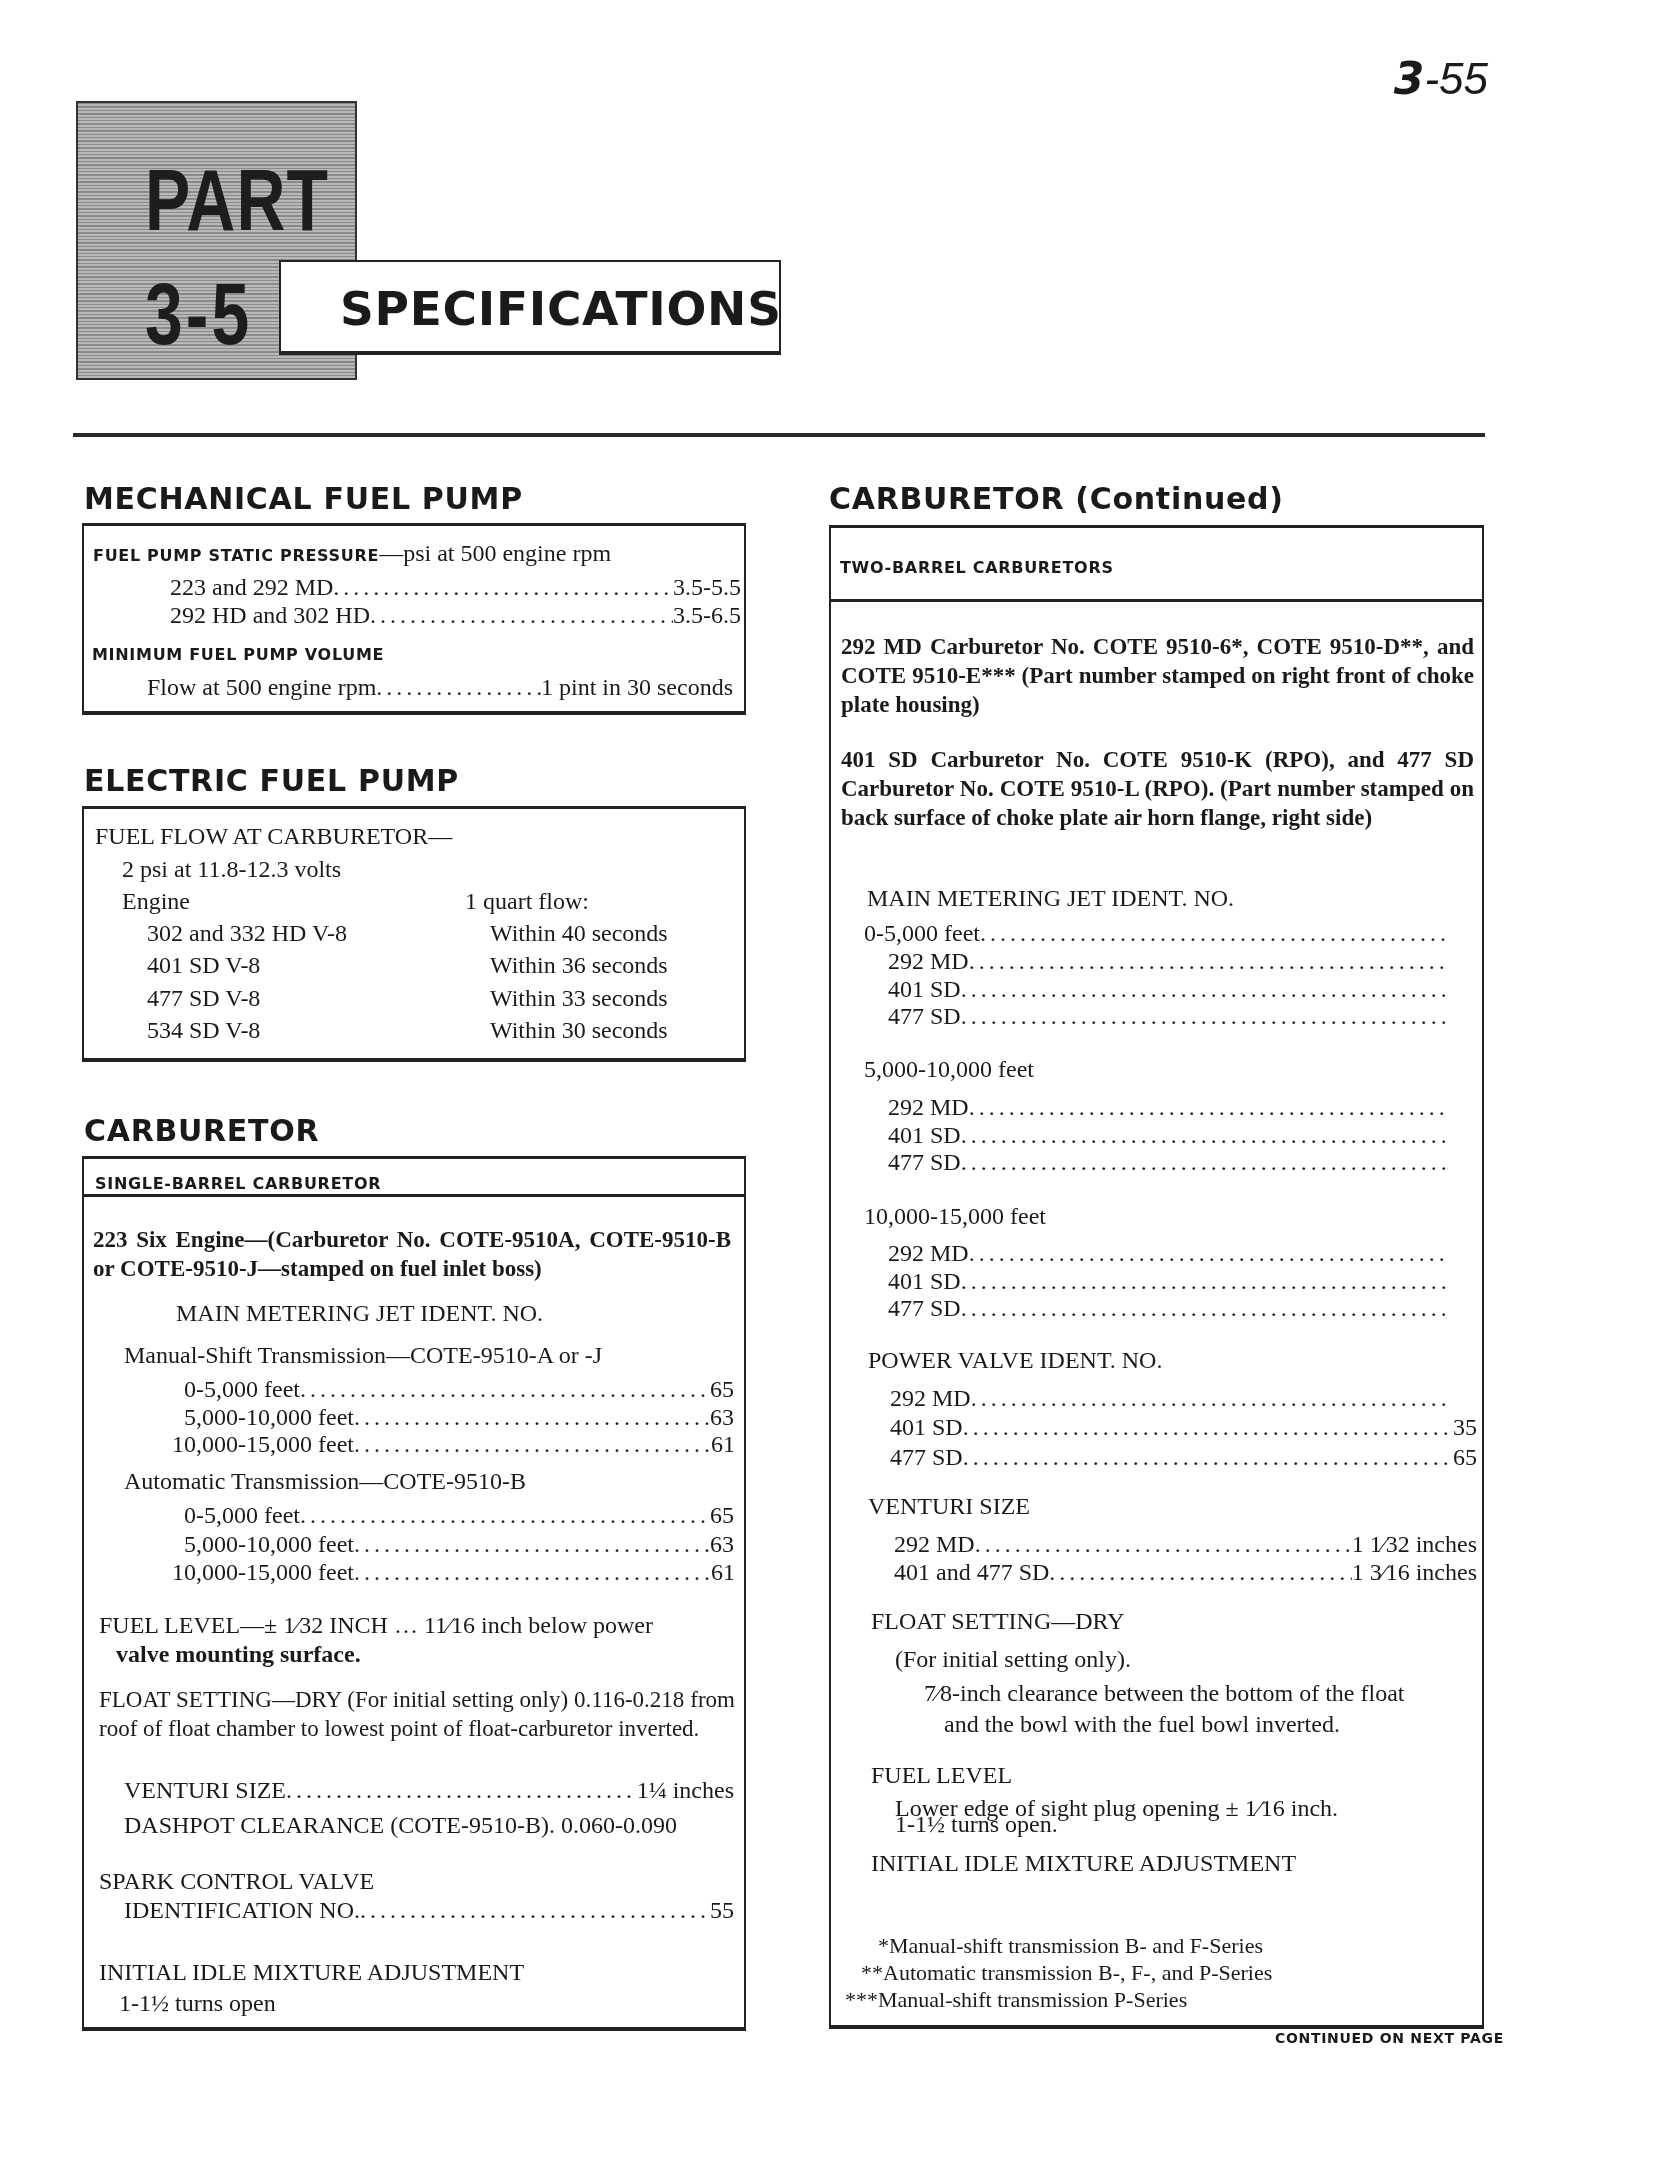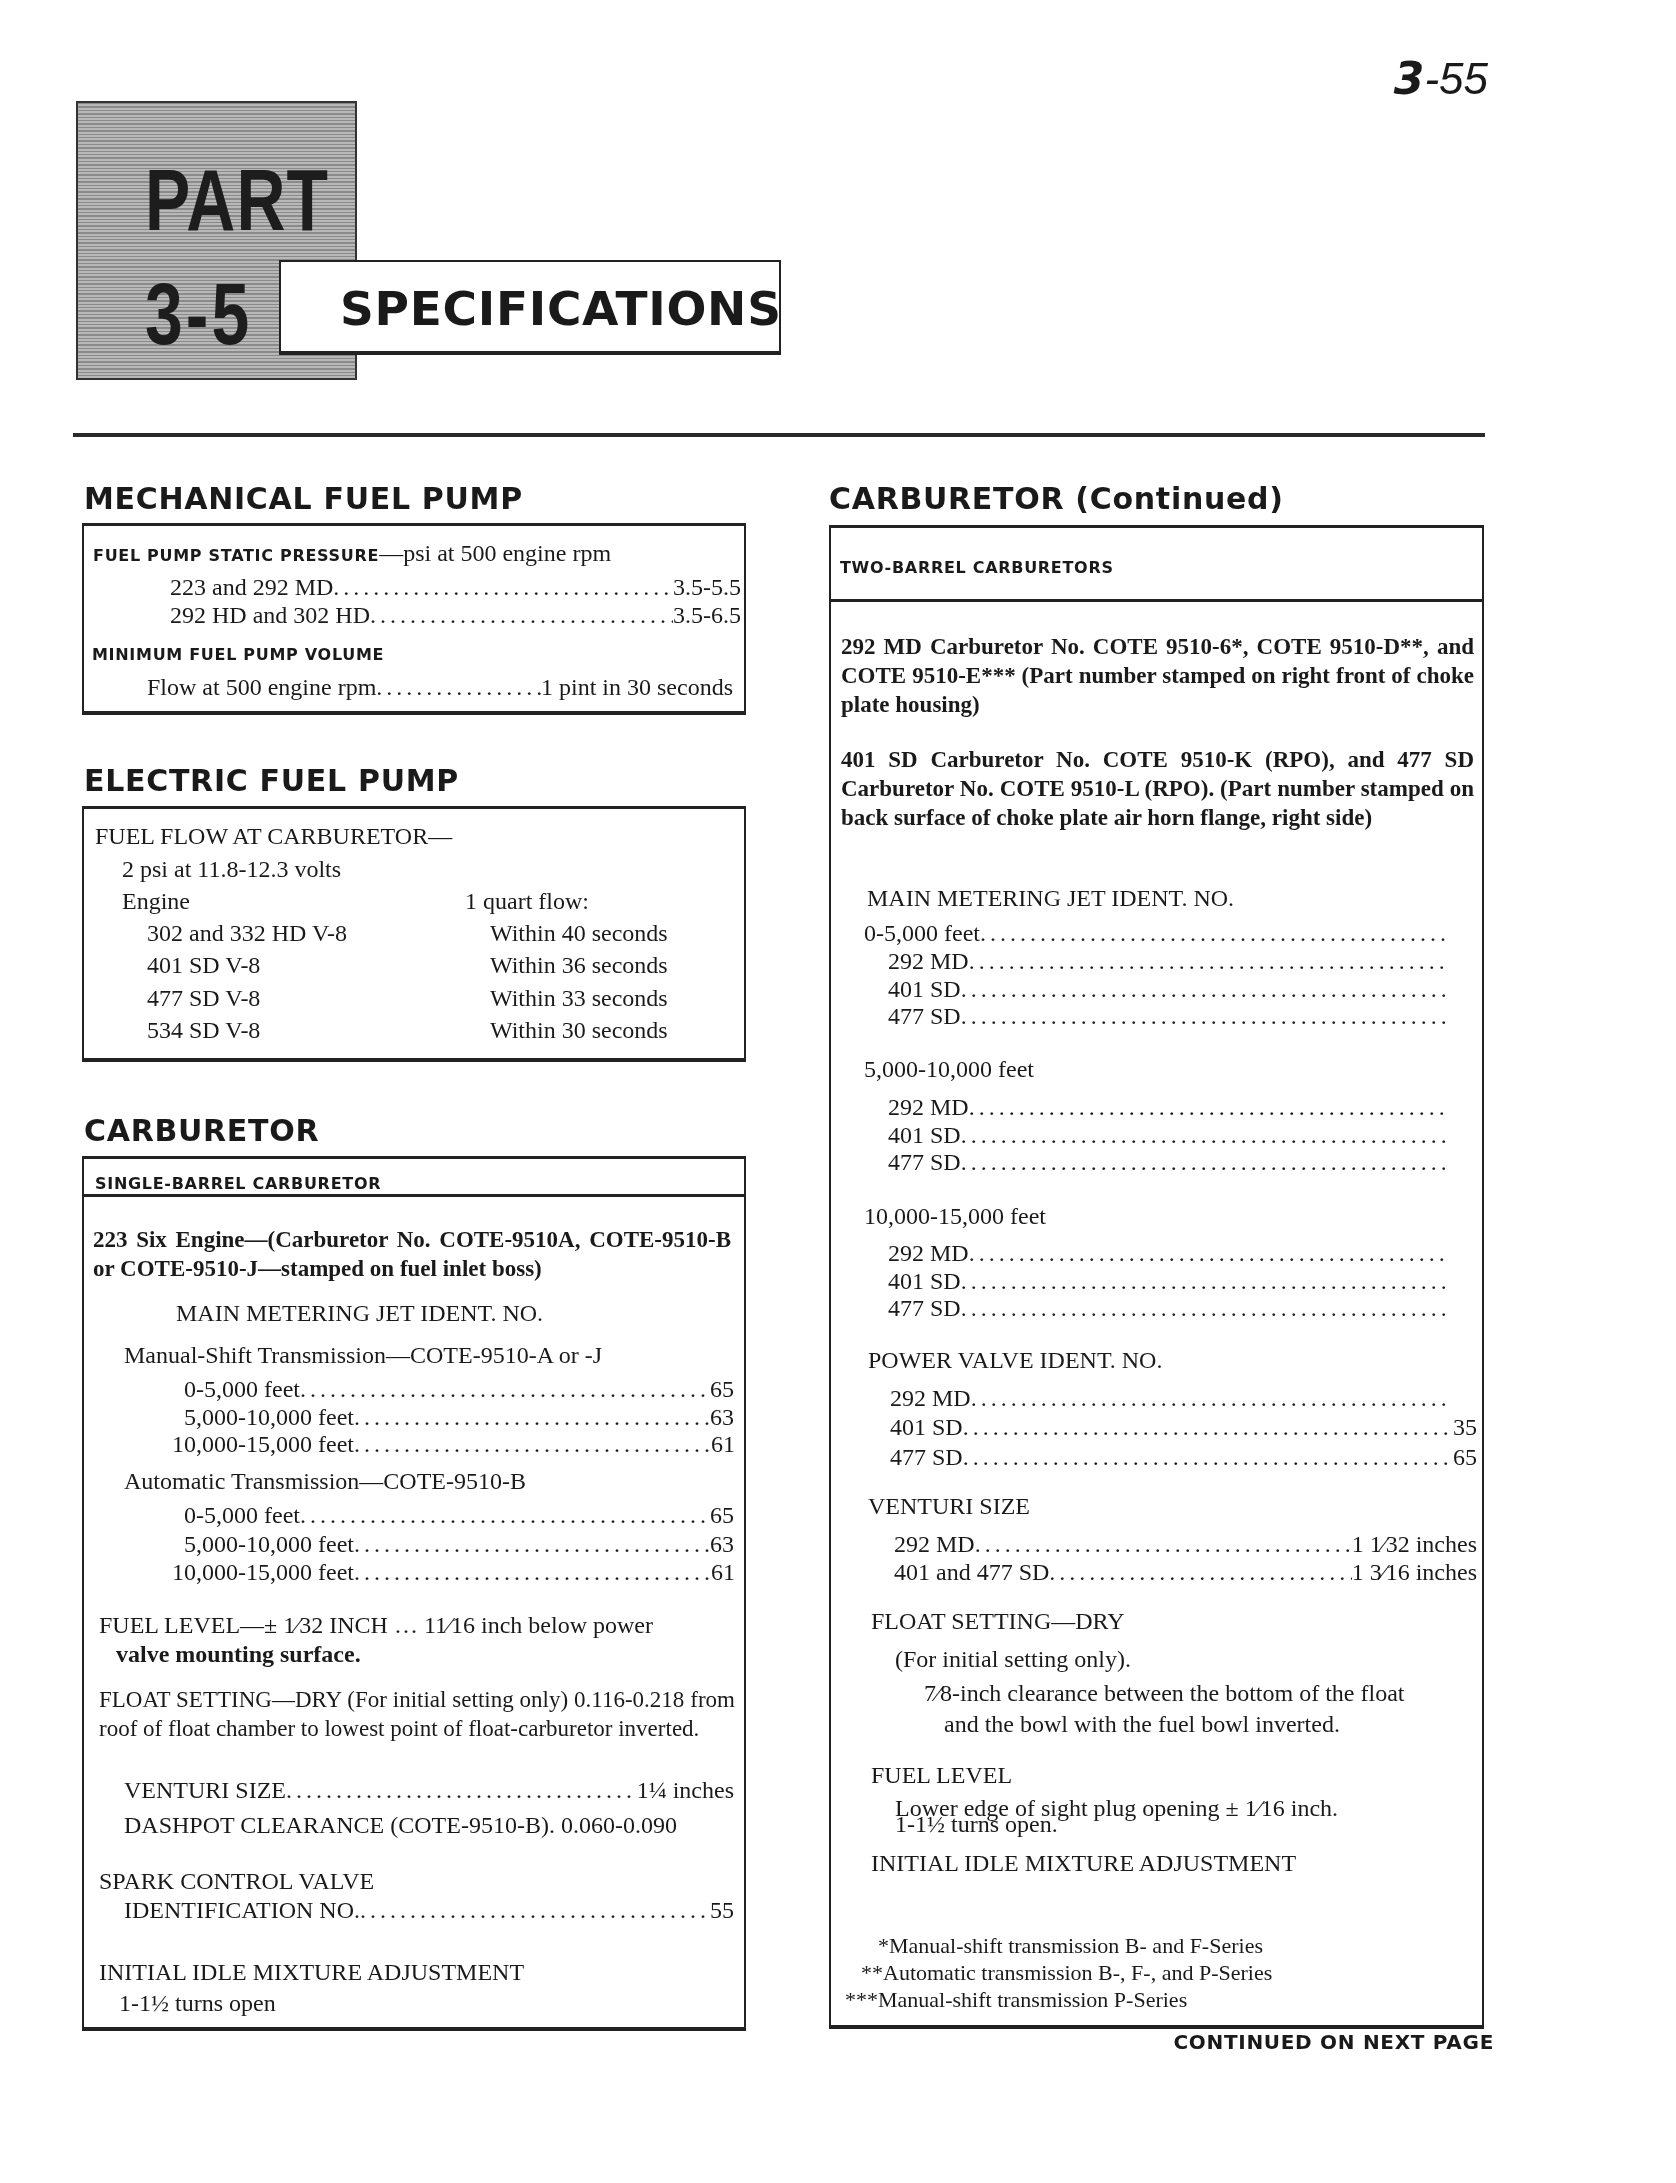--- a/index.html
+++ b/index.html
@@ -33,21 +33,21 @@
   .txt { font-size: 24px; line-height: 1; white-space: nowrap; }
   .dotrow { position: absolute; display: flex; font-size: 24px; white-space: nowrap; }
   .dotrow .lbl { flex: none; }
   .dotrow .dots { flex: 1; overflow: hidden; letter-spacing: 4px; }
   .dotrow .dots::before { content: "......................................................................................................................"; }
   .dotrow .val { flex: none; }
   .para { position: absolute; font-size: 23px; line-height: 29px; text-align: justify; }
   .para.bold { font-weight: bold; }
   .divider { position: absolute; height: 2.7px; background: #222; }
 
-  #continued { right: 183px; top: 2030px; font-size: 20px; }
+  #continued { right: 173px; top: 2030px; font-size: 14px; }
 </style>
 </head>
 <body>
 
 <div class="abs" id="page-number"><span class="b">3</span><span class="r">-55</span></div>
 
 <div class="abs" id="part-block"></div>
 <div class="abs" id="part-label">PART</div>
 <div class="abs" id="part-num">3-5</div>
 <div class="abs" id="title-box"></div>

